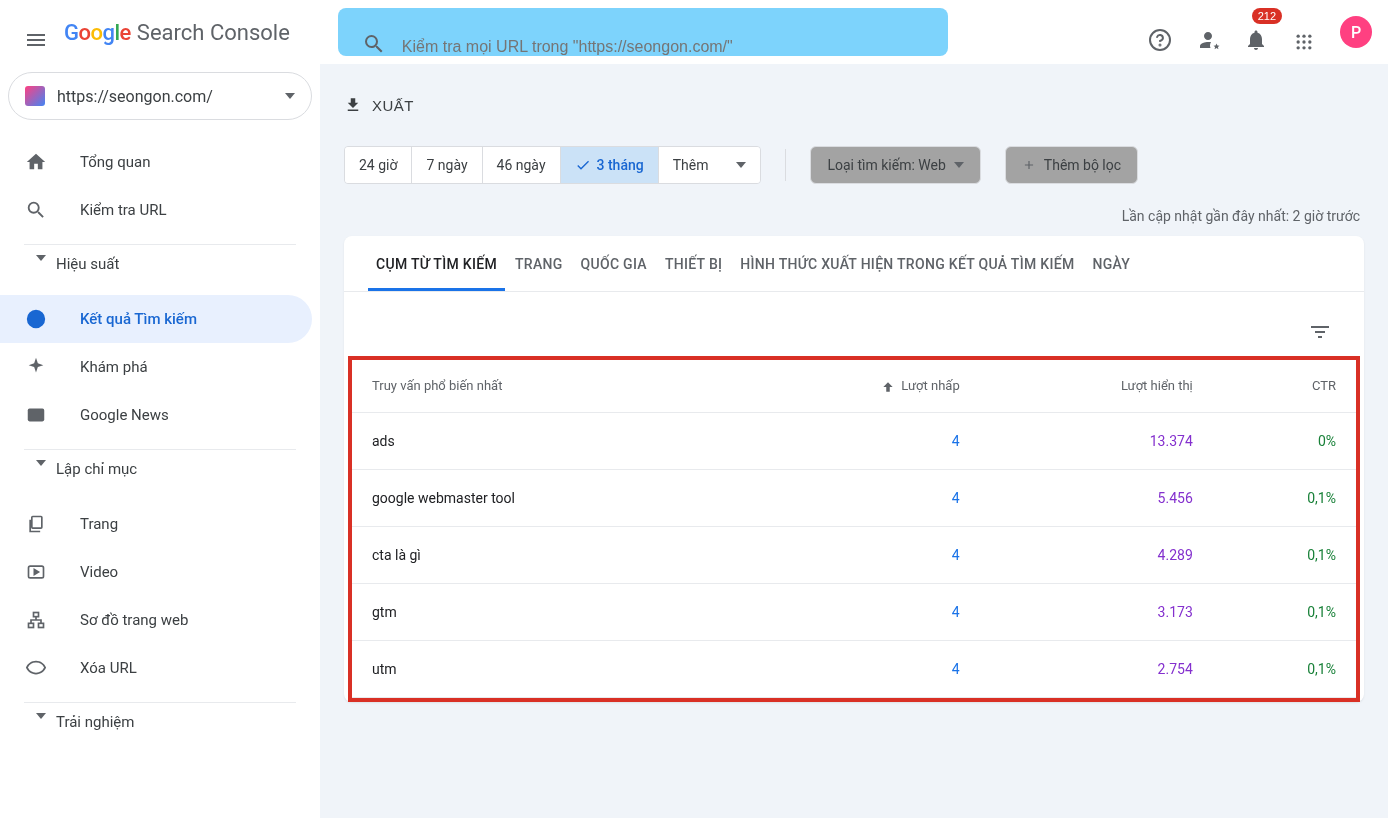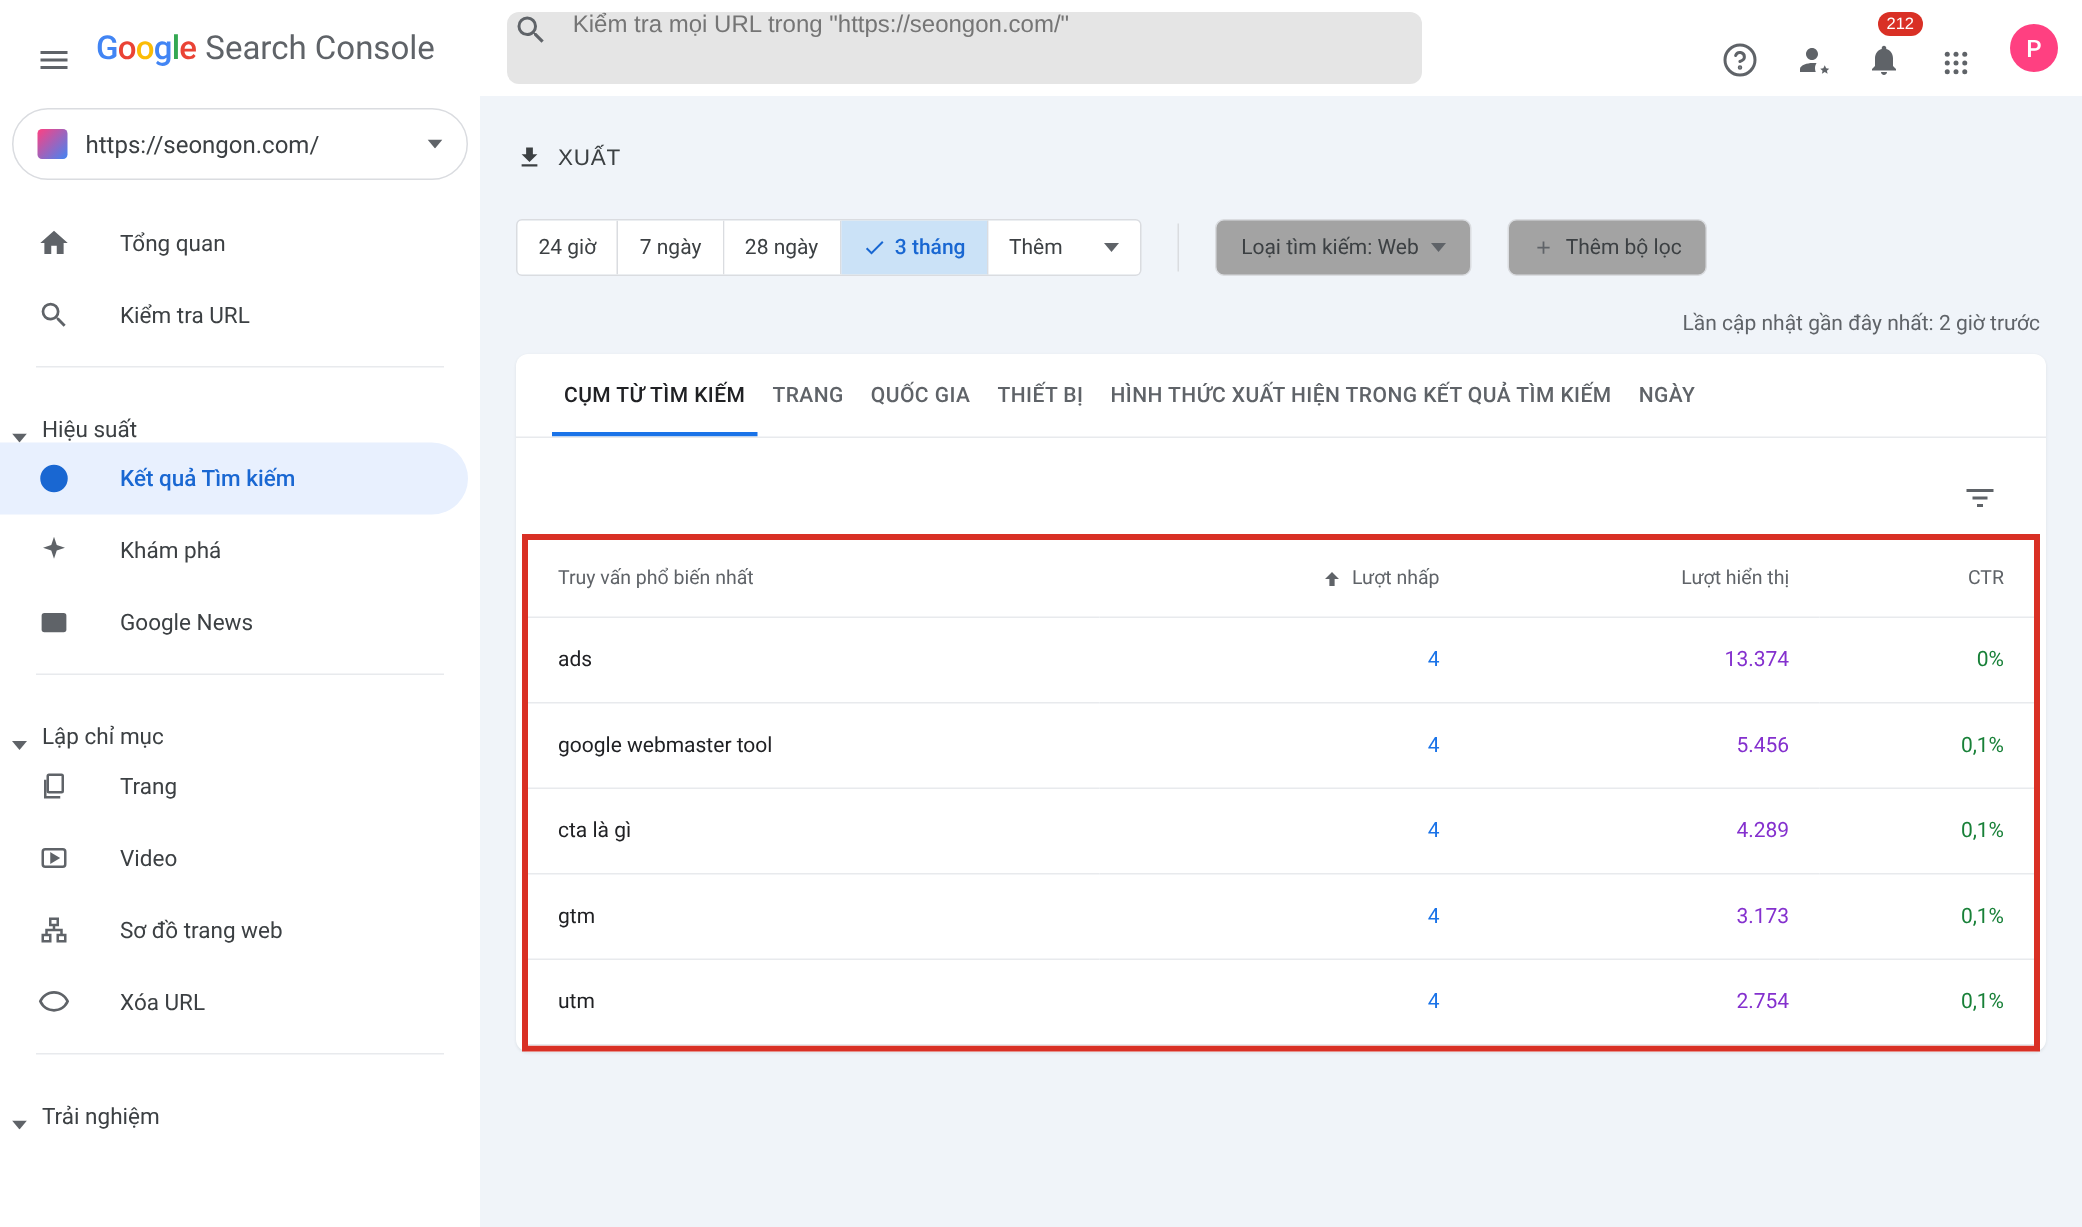--- a/index.html
+++ b/index.html
@@ -5,38 +5,38 @@
   * { box-sizing: border-box; margin: 0; padding: 0; }
   body { font-family: 'Google Sans', Roboto, Arial, sans-serif; background: #fff; color: #202124; overflow: hidden; }
   
   .header { height: 64px; display: flex; align-items: center; padding: 0 16px; gap: 8px; }
   .menu-icon { width: 48px; height: 48px; display: flex; align-items: center; justify-content: center; border-radius: 50%; }
   .logo-area { display: flex; align-items: center; gap: 6px; margin-right: 40px; }
   .logo-text { font-size: 22px; font-weight: 400; color: #5f6368; }
   .google-logo { font-size: 22px; font-weight: 500; letter-spacing: -0.5px; }
   .g-blue { color: #4285f4; } .g-red { color: #ea4335; } .g-yellow { color: #fbbc05; } .g-green { color: #34a853; }
   
-  .search-box { flex: 1; max-width: 610px; height: 48px; background: #e5e5e5; border-radius: 8px; display: flex; align-items: flex-start; padding: 0 4px; gap: 16px; }
+  .search-box { flex: 1; max-width: 610px; height: 48px; background: #7dd3fc; border-radius: 8px; display: flex; align-items: flex-end; padding: 0 24px; gap: 16px; }
   .search-input { border: none; background: transparent; font-size: 16px; outline: none; flex: 1; color: #5f6368; }
   
   .header-actions { display: flex; align-items: center; gap: 8px; margin-left: auto; }
   .icon-btn { width: 40px; height: 40px; display: flex; align-items: flex-end; justify-content: center; border: none; background: transparent; border-radius: 50%; position: relative; }
   .badge { position: absolute; top: -4px; right: -6px; background: #d93025; color: #fff; font-size: 11px; font-weight: 500; padding: 2px 6px; border-radius: 10px; }
   .avatar { width: 32px; height: 32px; border-radius: 50%; background: #ff4081; color: #fff; display: flex; align-items: center; justify-content: center; font-size: 16px; font-weight: 500; margin-left: 8px; }
   
   .main { display: flex; height: calc(100vh - 64px); }
   .sidebar { width: 320px; padding: 8px 0; flex-shrink: 0; }
   .property-selector { margin: 0 8px 18px; height: 48px; border: 1px solid #dadce0; border-radius: 24px; display: flex; align-items: center; padding: 0 16px; gap: 12px; font-size: 16px; color: #3c4043; }
   .prop-icon { width: 20px; height: 20px; background: linear-gradient(135deg, #ff4081, #4285f4); border-radius: 3px; }
   .dropdown-arrow { margin-left: auto; }
   
   .nav-item { height: 48px; display: flex; align-items: center; padding: 0 24px; gap: 32px; font-size: 15px; color: #3c4043; border-radius: 0 24px 24px 0; margin-right: 8px; }
   .nav-item.active { background: #e8f0fe; color: #1967d2; font-weight: 500; }
   .nav-icon { width: 24px; height: 24px; display: flex; align-items: center; justify-content: center; flex-shrink: 0; }
-  .nav-section { height: 40px; display: flex; align-items: flex-end; padding: 0 8px; gap: 10px; font-size: 15px; color: #3c4043; font-weight: 400; }
+  .nav-section { height: 40px; display: flex; align-items: flex-start; padding: 0 36px; gap: 10px; font-size: 15px; color: #3c4043; font-weight: 400; }
   .nav-divider { height: 1px; background: #e8eaed; margin: 10px 24px; }
   
   .content { flex: 1; background: #f0f4f9; padding: 0 24px; overflow-y: auto; }
   .page-header { display: flex; align-items: center; justify-content: space-between; padding: 32px 12px 32px 0; }
   .page-title { font-size: 24px; font-weight: 400; color: #202124; }
   .export-btn { display: flex; align-items: center; gap: 10px; border: none; background: transparent; font-size: 15px; font-weight: 500; color: #3c4043; letter-spacing: 0.5px; }
   
   .filters-row { display: flex; align-items: center; gap: 24px; margin-bottom: 24px; }
   .date-pills { display: flex; border: 1px solid #dadce0; border-radius: 4px; overflow: hidden; }
   .date-pill { padding: 10px 14px; font-size: 14px; color: #3c4043; border-right: 1px solid #dadce0; background: #fff; display: flex; align-items: center; gap: 6px; }
@@ -236,21 +236,21 @@
             <path d="M19 9h-4V3H9v6H5l7 7 7-7zM5 18v2h14v-2H5z"></path>
           </svg>
         <span>XUẤT</span>
       </button>
     </div>
 
     <div class="filters-row">
       <div class="date-pills">
         <div class="date-pill">24 giờ</div>
         <div class="date-pill">7 ngày</div>
-        <div class="date-pill">28 ngày</div>
+        <div class="date-pill">46 ngày</div>
         <div class="date-pill active">
           <svg width="16" height="16" viewBox="0 0 24 24" fill="#1967d2">
               <path d="M9 16.17L4.83 12l-1.42 1.41L9 19 21 7l-1.41-1.41z"></path>
             </svg>
           <span>3 tháng</span>
         </div>
         <div class="date-pill">
           <span>Thêm</span>
           <svg width="10" height="6" viewBox="0 0 10 6" fill="#5f6368">
               <path d="M0 0l5 6 5-6z"></path>

